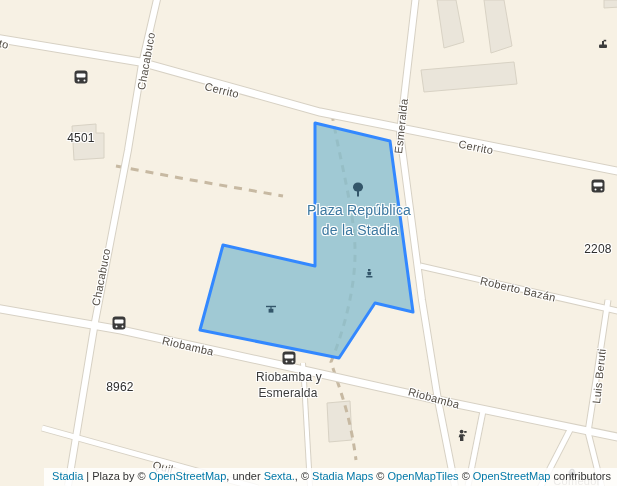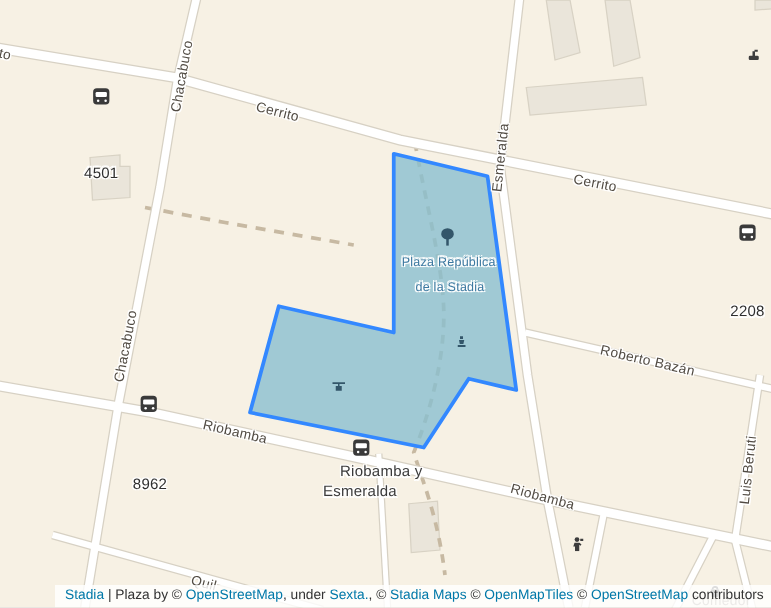--- a/index.html
+++ b/index.html
@@ -12,21 +12,21 @@
   
   .lbl{
     position:absolute;white-space:nowrap;
     font-size:11px;color:#514b43;letter-spacing:.3px;
     transform:translate(-50%,-50%) rotate(var(--r,0deg));
     text-shadow:0 0 2px #fff,0 0 2px #fff,1px 1px 0 #fff,-1px -1px 0 #fff,1px -1px 0 #fff,-1px 1px 0 #fff;
     z-index:4;pointer-events:none;
   }
   .code{font-size:12px;color:#2e2e2e;letter-spacing:.2px;margin-top:48px;}
   .stopname{font-size:12px;color:#3a3a3a;letter-spacing:.2px;}
-  .plaza-lbl{font-size:10px;color:#3c78a0;letter-spacing:.2px;}
+  .plaza-lbl{font-size:14px;color:#3c78a0;letter-spacing:.2px;}
   .dest-lbl{font-size:12px;color:#45403a;}
   .faint-lbl{font-size:11px;color:#938b7d;text-shadow:none;z-index:2;}
   
   .icon{position:absolute;transform:translate(-50%,-50%);z-index:5;pointer-events:none;}
   .bus-icon{width:13px;height:13px;background:#3a3a3a;border-radius:3px;}
   .bus-icon::before{content:"";position:absolute;left:2px;right:2px;top:3px;height:4px;background:#fff;border-radius:1px;}
   .bus-icon::after{content:"";position:absolute;left:2.5px;bottom:2px;width:2px;height:2px;background:#fff;border-radius:50%;box-shadow:6px 0 0 #fff;}
   .tree-icon{width:14px;height:15px;}
   .tree-icon::before{content:"";position:absolute;left:2px;top:0;width:10px;height:9px;background:#33566a;border-radius:50% 50% 46% 46%;}
   .tree-icon::after{content:"";position:absolute;left:6px;top:8px;width:2px;height:6px;background:#33566a;}
@@ -141,21 +141,21 @@
   <div class="lbl" style="left:401px;top:126px;--r:-84deg">Esmeralda</div>
   <div class="lbl" style="left:518px;top:289px;--r:13deg">Roberto Bazán</div>
   <div class="lbl" style="left:188px;top:346px;--r:13deg">Riobamba</div>
   <div class="lbl" style="left:434px;top:398px;--r:15deg">Riobamba</div>
   <div class="lbl" style="left:599px;top:376px;--r:-84deg">Luis Beruti</div>
   <div class="lbl" style="left:163px;top:467px;--r:15deg">Quil</div>
 
   <div class="lbl code" style="left:81px;top:90px">4501</div>
   <div class="lbl code" style="left:598px;top:201px">2208</div>
   <div class="lbl code" style="left:120px;top:339px">8962</div>
-  <div class="lbl stopname" style="left:305px;top:377px">Riobamba y</div>
+  <div class="lbl stopname" style="left:289px;top:377px">Riobamba y</div>
   <div class="lbl stopname" style="left:288px;top:393px">Esmeralda</div>
 
   <div class="lbl plaza-lbl" style="left:359px;top:210px">Plaza República</div>
   <div class="lbl plaza-lbl" style="left:360px;top:230px">de la Stadia</div>
   <div class="lbl faint-lbl" style="left:577px;top:481px">Comedor</div>
 
   <div id="attribution">
     <a>Stadia</a><span> | Plaza by © </span><a>OpenStreetMap</a><span>, under </span><a>Sexta.</a><span>, © </span><a>Stadia Maps</a><span> © </span><a>OpenMapTiles</a><span> © </span><a>OpenStreetMap</a><span> contributors</span>
   </div>
 

